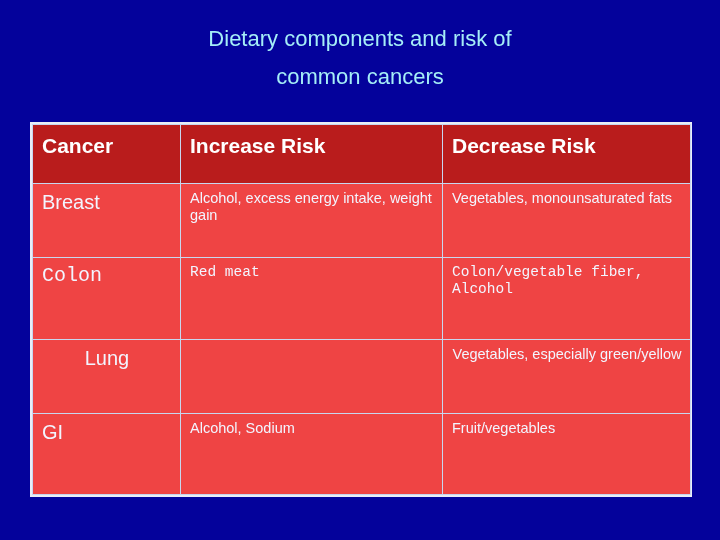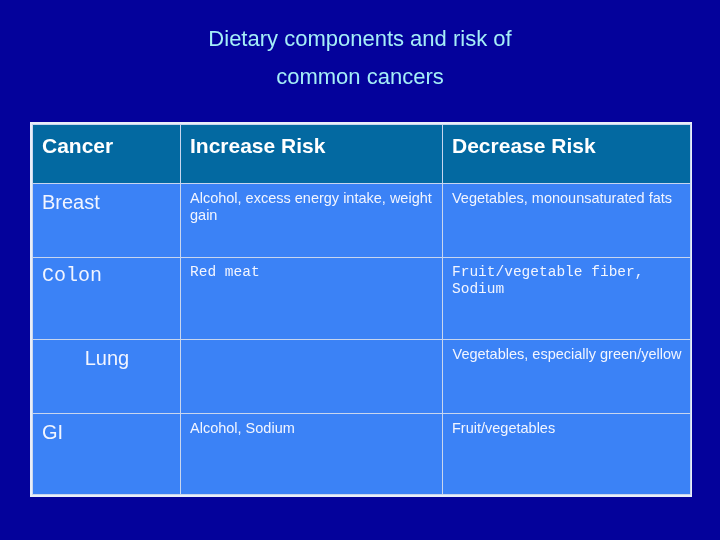--- a/index.html
+++ b/index.html
@@ -59,31 +59,31 @@
   table.risk-table th,
   table.risk-table td {
     border: 1px solid #c8d6ef;
     vertical-align: top;
     text-align: left;
     padding: 6px 8px 6px 9px;
     box-sizing: border-box;
   }
 
   table.risk-table thead th {
-    background: #0369a1;
+    background: #b91c1c;
     color: #ffffff;
     font-size: 21px;
     font-weight: bold;
     line-height: 25px;
     height: 59px;
     padding-top: 8px;
   }
 
   table.risk-table tbody td {
-    background: #3b82f6;
+    background: #ef4444;
     color: #f2f5ff;
   }
 
   td.cancer-cell {
     font-size: 20px;
     line-height: 24px;
     padding-top: 7px;
   }
 
   td.risk-cell {
@@ -123,21 +123,21 @@
       </thead>
       <tbody>
         <tr class="r-breast">
           <td class="cancer-cell">Breast</td>
           <td class="risk-cell">Alcohol, excess energy intake, weight gain</td>
           <td class="risk-cell">Vegetables, monounsaturated fats</td>
         </tr>
         <tr class="r-colon">
           <td class="cancer-cell">Colon</td>
           <td class="risk-cell">Red meat</td>
-          <td class="risk-cell">Fruit/vegetable fiber, Sodium</td>
+          <td class="risk-cell">Colon/vegetable fiber, Alcohol</td>
         </tr>
         <tr class="r-lung">
           <td class="cancer-cell">Lung</td>
           <td class="risk-cell"></td>
           <td class="risk-cell">Vegetables, especially green/yellow</td>
         </tr>
         <tr class="r-gi">
           <td class="cancer-cell">GI</td>
           <td class="risk-cell">Alcohol, Sodium</td>
           <td class="risk-cell">Fruit/vegetables</td>

